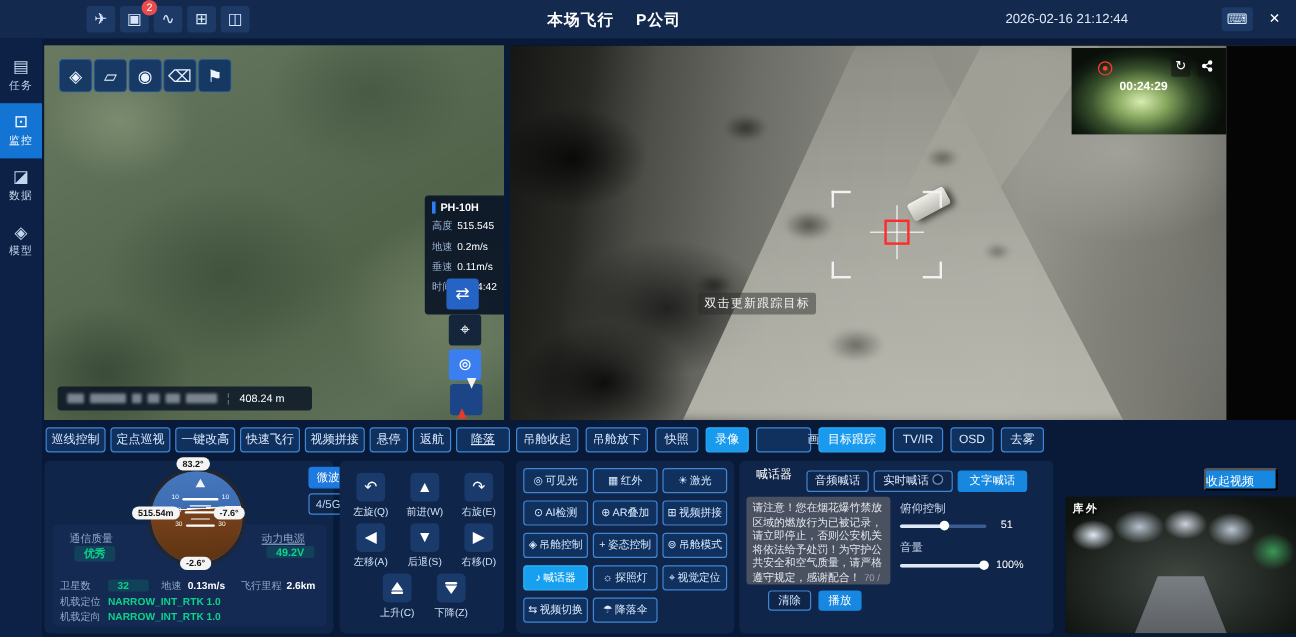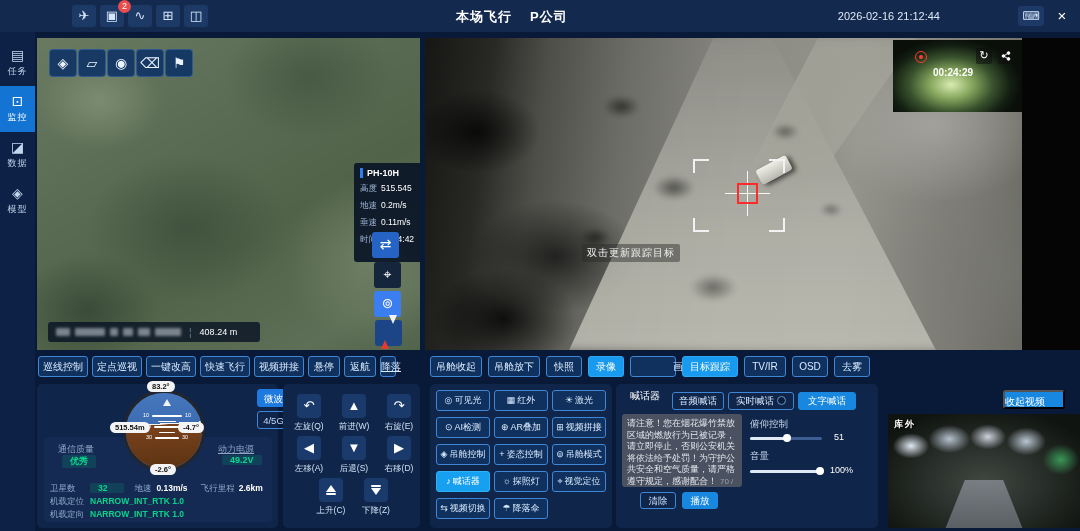--- a/index.html
+++ b/index.html
@@ -273,21 +273,21 @@
   </section>
 
   <div>
     <button class="cbtn" style="left:38px;  top:356px; width:50px;">巡线控制</button>
     <button class="cbtn" style="left:92px;  top:356px; width:50px;">定点巡视</button>
     <button class="cbtn" style="left:146px; top:356px; width:50px;">一键改高</button>
     <button class="cbtn" style="left:200px; top:356px; width:50px;">快速飞行</button>
     <button class="cbtn" style="left:254px; top:356px; width:50px;">视频拼接</button>
     <button class="cbtn" style="left:308px; top:356px; width:32px;">悬停</button>
     <button class="cbtn" style="left:344px; top:356px; width:32px;">返航</button>
-    <button class="cbtn" style="left:380px; top:356px; width:16px;text-decoration:underline;">降落</button>
+    <button class="cbtn" style="left:380px; top:356px; width:45px;text-decoration:underline;">降落</button>
   </div>
 
   <section class="panel" style="left:37px; top:384px; width:241px; height:144px;">
     <div class="att">
       <div class="att-in"></div>
       <div class="att-ptr"></div>
       <div class="ladder">
         <div class="lad" style="width:30px">
             <span class="n nl">10</span>
             <span class="n nr">10</span>
@@ -299,21 +299,21 @@
           </div>
         <div class="lad" style="width:16px"></div>
         <div class="lad" style="width:24px">
             <span class="n nl">30</span>
             <span class="n nr">30</span>
           </div>
       </div>
     </div>
     <span class="pill" style="left:110px; top:-3px;">83.2°</span>
     <span class="pill" style="left:73px;  top:38px;">515.54m</span>
-    <span class="pill" style="left:141px; top:38px;">-4.7°</span>
+    <span class="pill" style="left:141px; top:38px;">-7.6°</span>
     <span class="pill" style="left:113px; top:80px;">-2.6°</span>
 
     <div class="link-btn solid" style="top:5px;">微波链路</div>
     <div class="link-btn ghost" style="top:27px;">4/5G链路</div>
 
     <div class="tstats">
       <span class="tlabel" style="left:14px; top:6px;">通信质量</span>
       <span class="tlabel tgreen badge-g" style="left:18px; top:18px;">优秀</span>
       <span class="tlabel" style="left:174px; top:6px;text-decoration:underline;">动力电源</span>
       <span class="tlabel tgreen badge-g" style="left:178px; top:18px;">49.2V</span>

